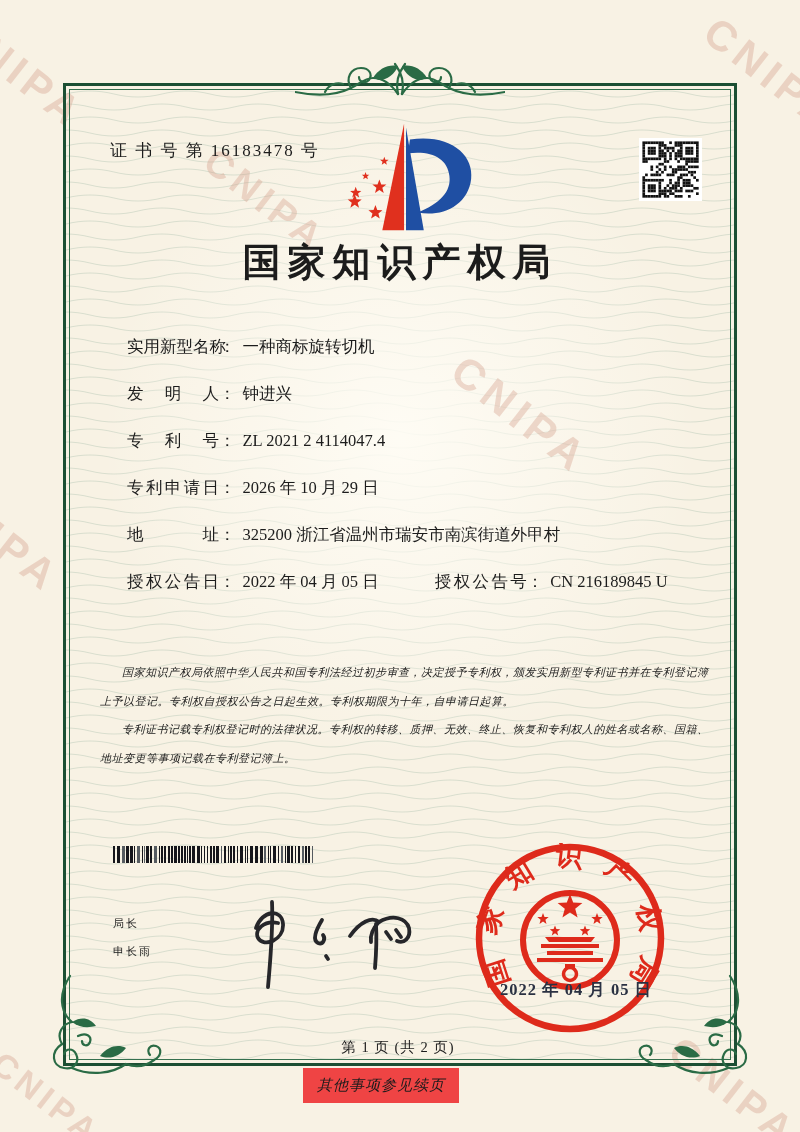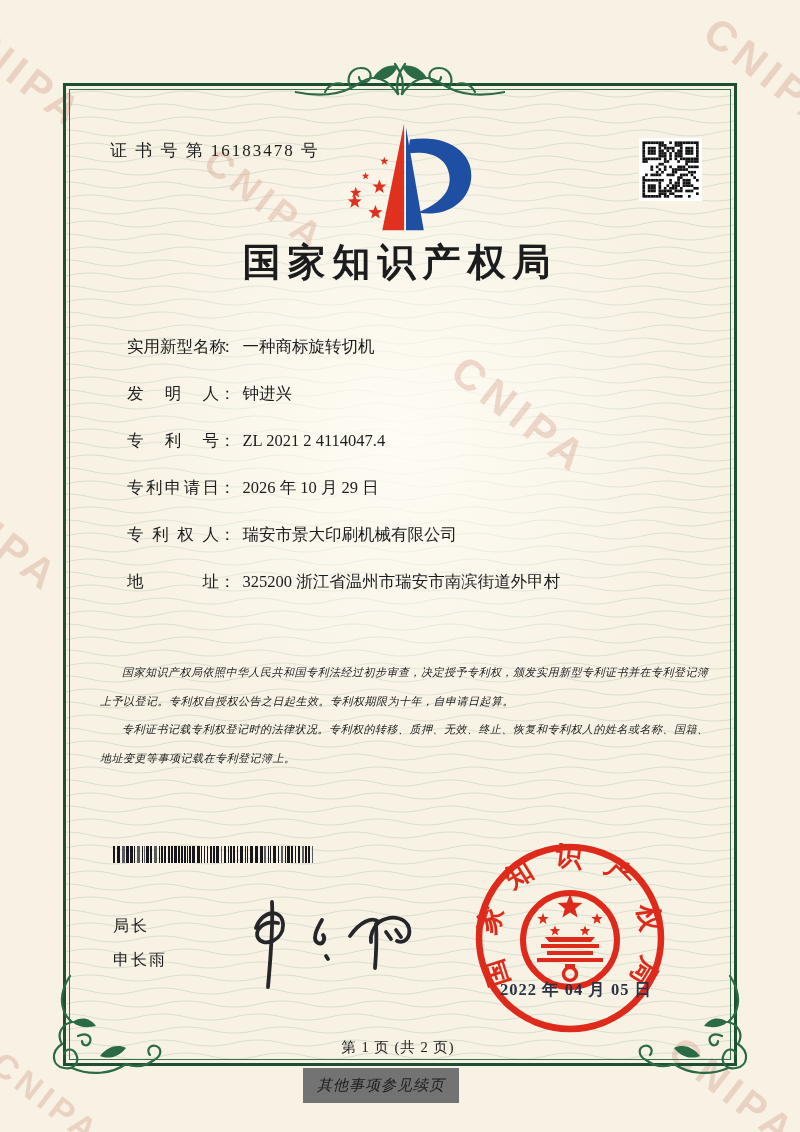--- a/index.html
+++ b/index.html
@@ -38,29 +38,29 @@
   .fields{position:absolute;left:112px;top:336px;width:600px;margin-left:15px;}
   .row{height:26px;margin-bottom:21px;font-size:16.5px;white-space:nowrap;}
   .row .label{display:inline-block;width:92px;text-align:justify;text-align-last:justify;vertical-align:top;}
   .row .colon{display:inline-block;margin-right:7px;}
   .grant{margin-top:5px;}
   .grant .cell2{margin-left:52px;}
   .body-text{position:absolute;left:100px;top:658px;width:616px;
     font-size:11px;line-height:28.5px;font-style:italic;}
   .body-text p{text-indent:2em;letter-spacing:.5px;}
   .barcode{position:absolute;left:113px;top:846px;}
-  .sig-block{position:absolute;left:113px;top:916px;font-size:16px;letter-spacing:2px;}
+  .sig-block{position:absolute;left:113px;top:916px;font-size:11px;letter-spacing:2px;}
   .sig-block div{margin-bottom:13px;}
   .sig-svg{position:absolute;left:238px;top:894px;}
   .seal{position:absolute;left:475px;top:843px;}
   .seal-date{position:absolute;left:496px;top:979px;width:160px;text-align:center;
     font-size:16.5px;font-weight:bold;color:var(--date-ink);letter-spacing:1px;white-space:nowrap;}
   .page-num{position:absolute;left:0;top:1038px;width:796px;text-align:center;font-size:14.5px;letter-spacing:1px;}
   .note-box{position:absolute;left:303px;top:1068px;width:156px;height:35px;
-    background:#737373;display:flex;align-items:center;justify-content:center;
+    background:#ef4444;display:flex;align-items:center;justify-content:center;
     font-size:15px;font-style:italic;letter-spacing:1px;z-index:7;text-align:right;}
   svg text{font-family:"Liberation Serif","DejaVu Serif",serif;}
   .seal-ring-text{font-size:27px;font-weight:bold;letter-spacing:21px;fill:var(--seal-red);}
   .green-stroke{stroke:#2a6b45;fill:none;stroke-width:2.2;stroke-linecap:round;}
   .green-fill{fill:#2a6b45;stroke:none;}
   .sig-stroke{stroke:#26262a;fill:none;stroke-width:3.8;stroke-linecap:round;stroke-linejoin:round;}
   .red-part{fill:var(--seal-red);}
 </style>
 </head>
 <body>
@@ -450,24 +450,25 @@
       <div class="row">
         <span class="label">发明人</span><span class="colon">：</span><span class="value">钟进兴</span>
       </div>
       <div class="row">
         <span class="label">专利号</span><span class="colon">：</span><span class="value">ZL 2021 2 4114047.4</span>
       </div>
       <div class="row">
         <span class="label">专利申请日</span><span class="colon">：</span><span class="value">2026 年 10 月 29 日</span>
       </div>
       <div class="row">
-        <span class="label">专利权人</span><span class="colon">：</span><span class="value">瑞安市景大印刷机械有限公司</span>
+        <span class="label">地址</span><span class="colon">：</span><span class="value">325200  浙江省温州市瑞安市南滨街道外甲村</span>
       </div>
-      <div class="row">
-        <span class="label">地址</span><span class="colon">：</span><span class="value">325200  浙江省温州市瑞安市南滨街道外甲村</span>
+      <div class="row grant">
+        <span class="cell"><span class="label">授权公告日</span><span class="colon">：</span><span class="value">2022 年 04 月 05 日</span></span>
+        <span class="cell cell2"><span class="label">授权公告号</span><span class="colon">：</span><span class="value">CN 216189845 U</span></span>
       </div>
     </div>
 
     <div class="body-text">
       <p>国家知识产权局依照中华人民共和国专利法经过初步审查，决定授予专利权，颁发实用新型专利证书并在专利登记簿上予以登记。专利权自授权公告之日起生效。专利权期限为十年，自申请日起算。</p>
       <p>专利证书记载专利权登记时的法律状况。专利权的转移、质押、无效、终止、恢复和专利权人的姓名或名称、国籍、地址变更等事项记载在专利登记簿上。</p>
     </div>
 
     <svg id="barcode" class="barcode" width="206" height="17" viewBox="0 0 206 17">
         <rect x="0" y="0" width="2" height="17" fill="#16161b"></rect>

